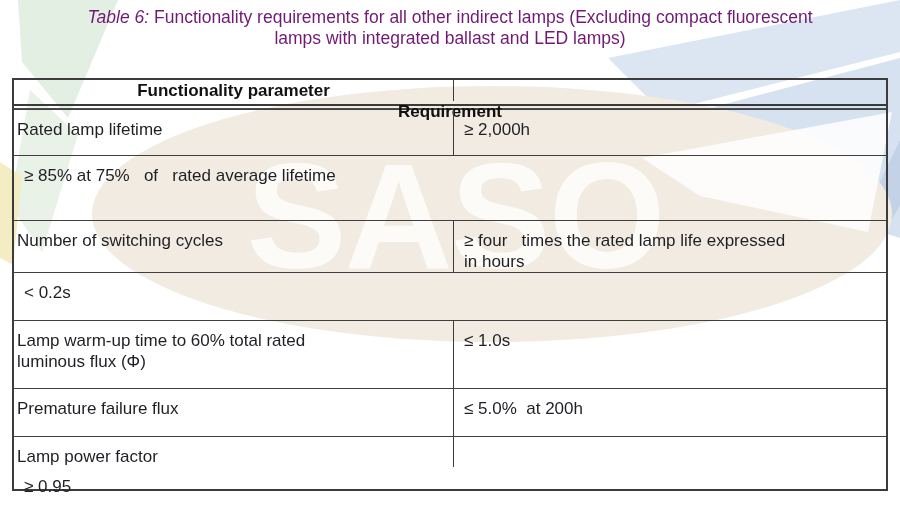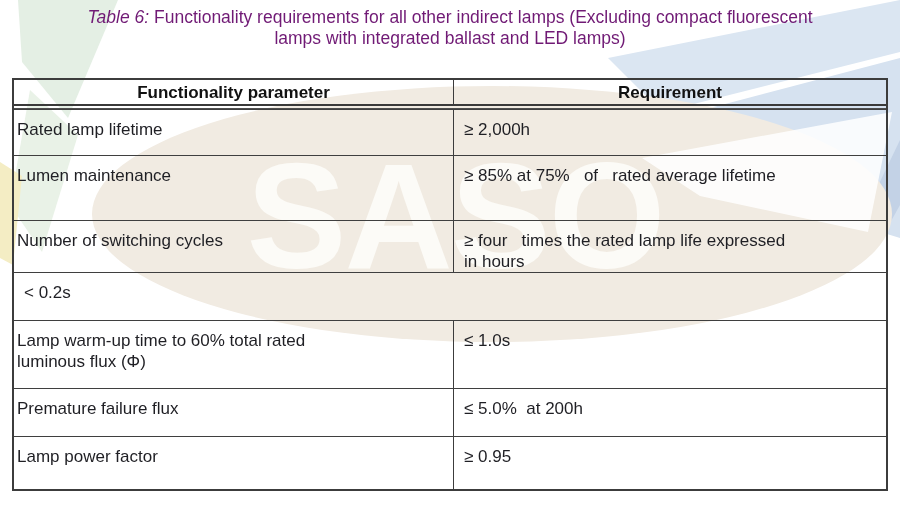--- a/index.html
+++ b/index.html
@@ -40,35 +40,35 @@
     width:440px; box-sizing:border-box;
     border-right:1.5px solid #3c3c3c;
     padding:9px 5px 0 3px;
     white-space:pre-wrap;
   }
   .c2 {
     flex:1; box-sizing:border-box;
     padding:9px 8px 0 10px;
     white-space:pre-wrap;
   }
-  .thead { height:26px; border-bottom:2px solid #3a3a3a; font-weight:bold; color:#111; }
+  .thead { height:26px; border-bottom:2px solid #3a3a3a; font-weight:bold; color:#111;flex-direction:column; }
   .thead .c1, .thead .c2 {
     display:flex; align-items:center; justify-content:center;
     padding:0; white-space:nowrap;
   }
   .dbl-rule { height:2px; border-bottom:1px solid #4e4e4e; }
   .r { border-top:1.5px solid #3f3f3f; }
   .r:first-of-type { border-top:none; }
   .h1 { height:46px; }
   .h2 { height:65px; }
   .h3 { height:52px; }
   .h4 { height:48px; }
   .h5 { height:68px; }
   .h6 { height:48px; }
-  .h7 { height:53px; }
+  .h7 { height:53px;flex-direction:column; }
 </style>
 </head>
 <body>
 
 <div class="stage">
 
   <svg class="watermark" viewBox="0 0 900 523" xmlns="http://www.w3.org/2000/svg">
 
     <polygon points="18,0 118,0 68,118 22,62" fill="#e4efe4"></polygon>
     <polygon points="30,90 78,135 42,252 10,205" fill="#e9f2e7"></polygon>
@@ -99,21 +99,20 @@
         <div class="c1">Functionality parameter</div>
         <div class="c2">Requirement</div>
       </div>
       <div class="dbl-rule"></div>
 
       <div class="trow r h1">
         <div class="c1">Rated lamp lifetime</div>
         <div class="c2">≥ 2,000h</div>
       </div>
       <div class="trow r h2">
-        <div class="c1">Lumen maintenance</div>
         <div class="c2">≥ 85% at 75%   of   rated average lifetime</div>
       </div>
       <div class="trow r h3">
         <div class="c1">Number of switching cycles</div>
         <div class="c2">≥ four   times the rated lamp life expressed
 in hours</div>
       </div>
       <div class="trow r h4">
         <div class="c2">&lt; 0.2s</div>
       </div>

